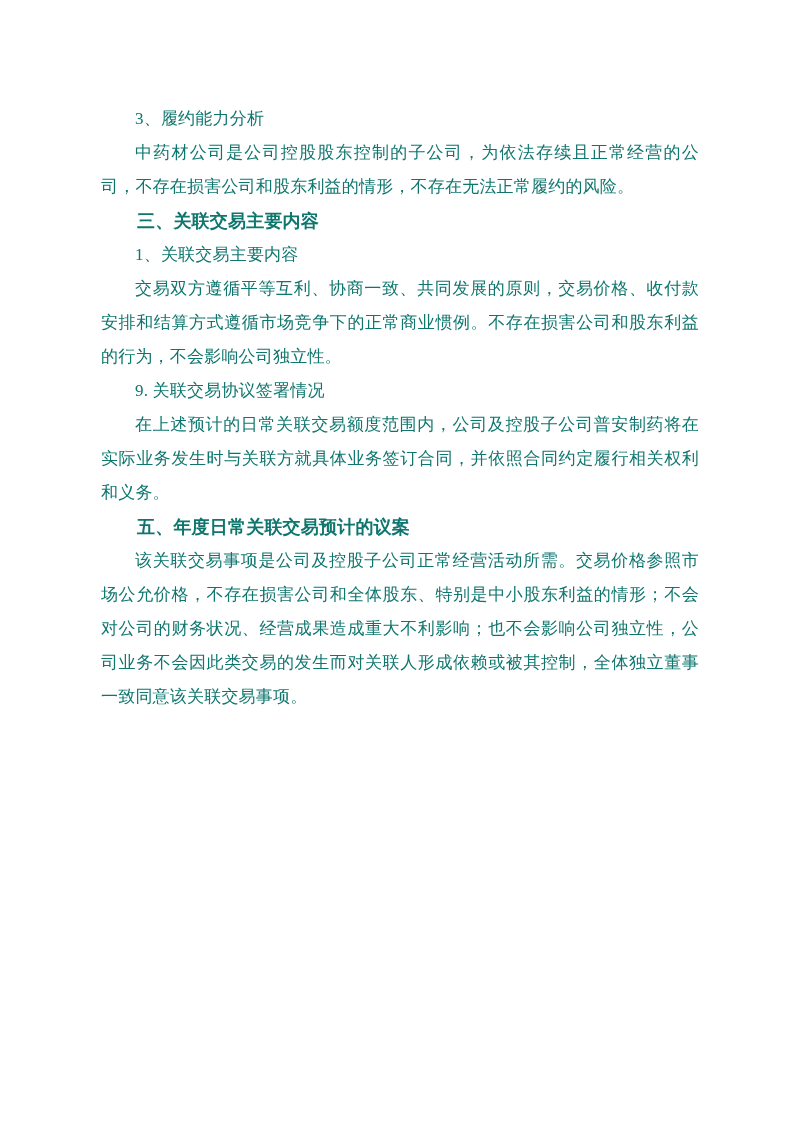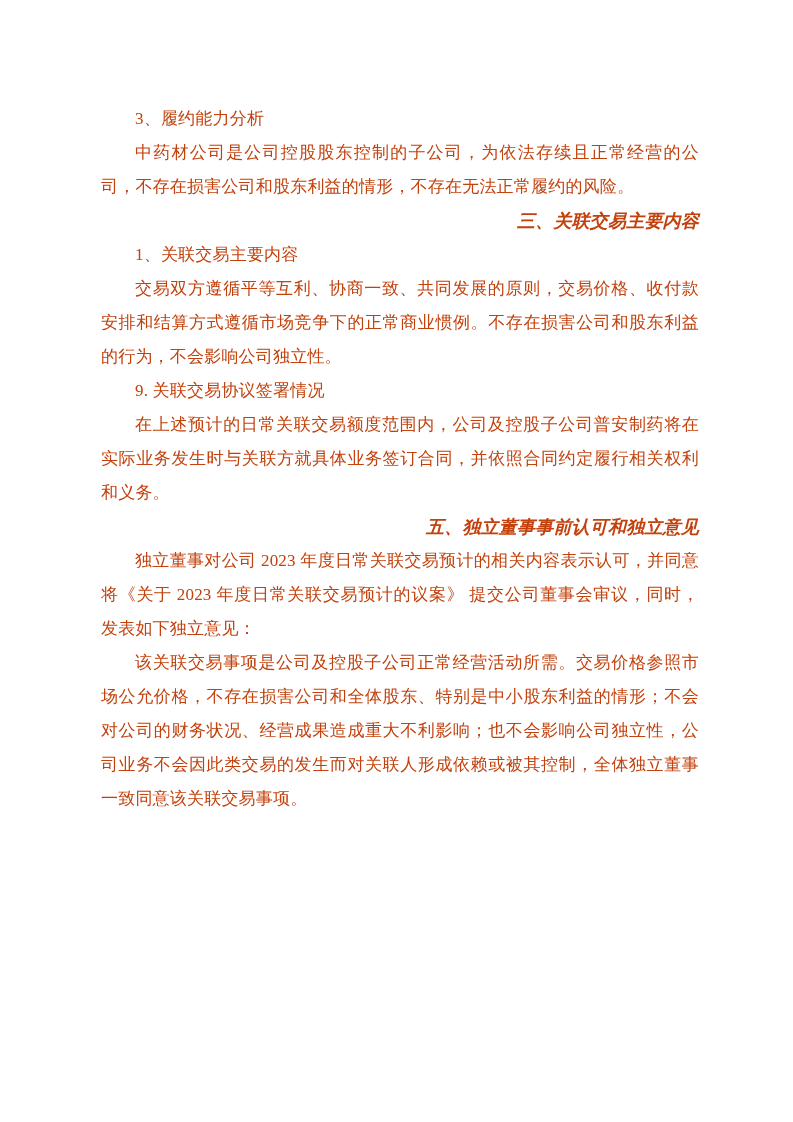--- a/index.html
+++ b/index.html
@@ -19,48 +19,46 @@
     position: absolute;
     left: 101px;
     top: 102px;
     width: 598px;
   }
   .content p {
     margin: 0;
     padding: 0;
     font-size: 17px;
     line-height: 34px;
-    color: #c2410c;
+    color: #0f766e;
     text-align: justify;
     text-indent: 2em;
     letter-spacing: 0.2px;
     word-break: break-all;
     font-family: "Liberation Serif", "DejaVu Serif", serif;
   }
   .content p.heading {
     font-weight: bold;
     font-size: 18px;
     font-family: "Liberation Sans", "DejaVu Sans", sans-serif;
-    text-align: right;
-    font-style: italic;
+    text-align: left;
   }
   .content p.list {
     text-align: left;
   }
 </style>
 </head>
 <body>
 
 <div class="page">
   <div class="content">
 
   <p class="list">3、履约能力分析</p>
       <p class="body">中药材公司是公司控股股东控制的子公司，为依法存续且正常经营的公司，不存在损害公司和股东利益的情形，不存在无法正常履约的风险。</p>
       <p class="heading">三、关联交易主要内容</p>
       <p class="list">1、关联交易主要内容</p>
       <p class="body">交易双方遵循平等互利、协商一致、共同发展的原则，交易价格、收付款安排和结算方式遵循市场竞争下的正常商业惯例。不存在损害公司和股东利益的行为，不会影响公司独立性。</p>
       <p class="list">9. 关联交易协议签署情况</p>
       <p class="body">在上述预计的日常关联交易额度范围内，公司及控股子公司普安制药将在实际业务发生时与关联方就具体业务签订合同，并依照合同约定履行相关权利和义务。</p>
-      <p class="heading">五、独立董事事前认可和独立意见</p>
-      <p class="body">独立董事对公司 2023 年度日常关联交易预计的相关内容表示认可，并同意将《关于 2023 年度日常关联交易预计的议案》 提交公司董事会审议，同时，发表如下独立意见：</p>
+      <p class="heading">五、年度日常关联交易预计的议案</p>
       <p class="body">该关联交易事项是公司及控股子公司正常经营活动所需。交易价格参照市场公允价格，不存在损害公司和全体股东、特别是中小股东利益的情形；不会对公司的财务状况、经营成果造成重大不利影响；也不会影响公司独立性，公司业务不会因此类交易的发生而对关联人形成依赖或被其控制，全体独立董事一致同意该关联交易事项。</p>
     </div>
 </div>
 
 </body></html>

